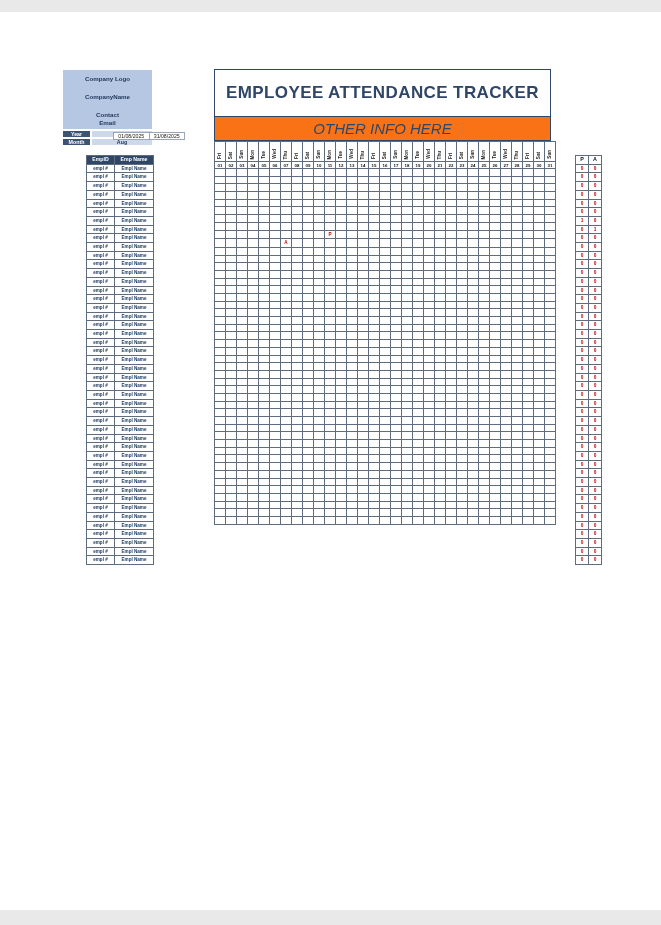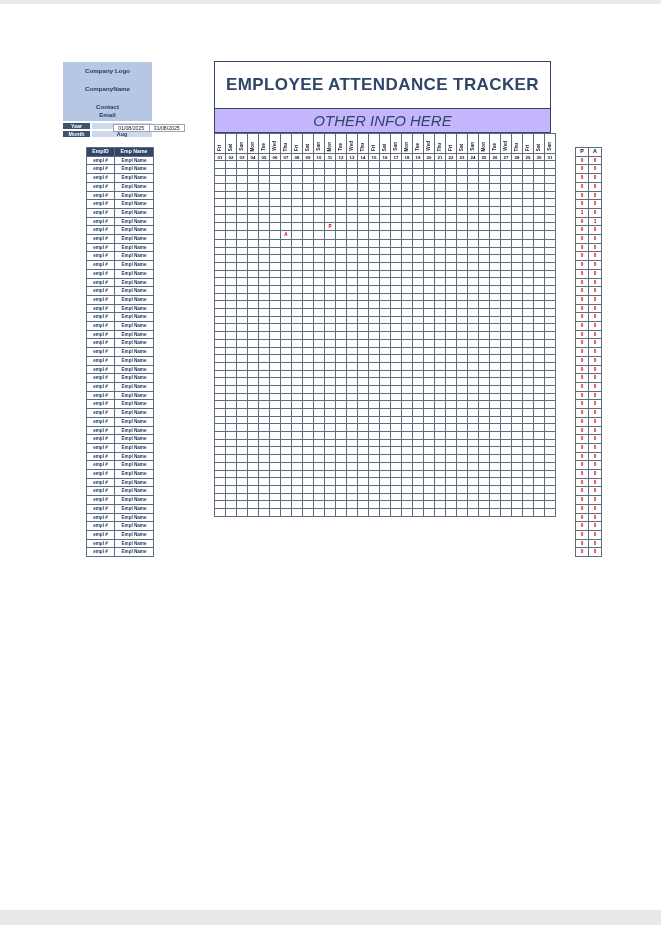--- a/index.html
+++ b/index.html
@@ -9,21 +9,21 @@
   }
   body {
     width: 661px;
     height: 925px;
     position: relative;
     font-family: "Liberation Sans", sans-serif;
     overflow: hidden;
   }
   .page {
     position: absolute;
-    left: 0; top: 4px;
+    left: 0; top: 12px;
     width: 661px;
     height: 910px;
     background: #ffffff;
   }
   .sheet {
     position: absolute;
     left: 0; top: 0;
     width: 661px;
     height: 910px;
   }
@@ -164,21 +164,21 @@
   }
   .subtitle-block {
     position: absolute;
     left: 214px;
     top: 105px;
     width: 337px;
     height: 24px;
     border: 1px solid #2f4667;
     border-top: none;
     box-sizing: border-box;
-    background: #c4b5fd;
+    background: #f97316;
     display: flex;
     align-items: center;
     justify-content: center;
   }
   .subtitle-text {
     font-size: 15px;
     font-style: italic;
     color: #2f4667;
   }
 

